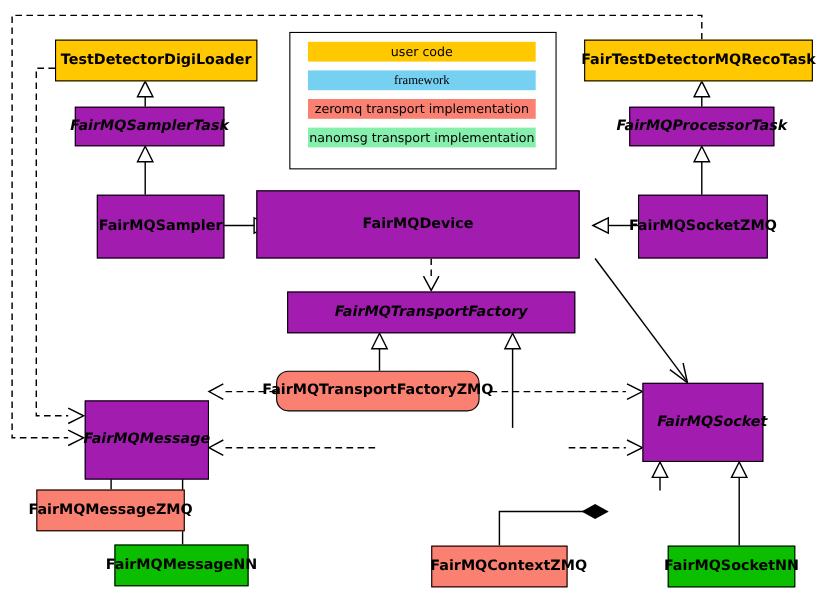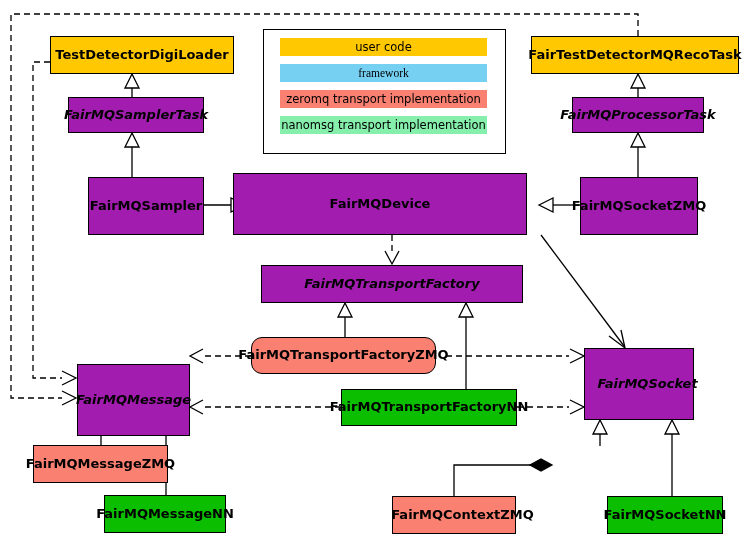--- a/index.html
+++ b/index.html
@@ -223,23 +223,20 @@
     </div>
   <div class="node c-framework" style="left:580px; top:177px; width:118px; height:58px;">
       <span>FairMQSocketZMQ</span>
     </div>
   <div class="node c-framework abstract" style="left:261px; top:265px; width:262px; height:38px;">
       <span>FairMQTransportFactory</span>
     </div>
   <div class="node c-zeromq" style="left:251px; top:337px; width:185px; height:37px;border-radius:11px;">
       <span>FairMQTransportFactoryZMQ</span>
     </div>
-  <div class="node c-nanomsg" style="left:341px; top:389px; width:176px; height:37px;">
-      <span>FairMQTransportFactoryNN</span>
-    </div>
   <div class="node c-framework abstract" style="left:77px;  top:348px; width:113px; height:72px;margin-top:16px;">
       <span>FairMQMessage</span>
     </div>
   <div class="node c-framework abstract" style="left:584px; top:348px; width:110px; height:72px;padding-left:20px;">
       <span>FairMQSocket</span>
     </div>
   <div class="node c-zeromq" style="left:33px;  top:445px; width:135px; height:38px;">
       <span>FairMQMessageZMQ</span>
     </div>
   <div class="node c-nanomsg" style="left:104px; top:495px; width:122px; height:38px;">

